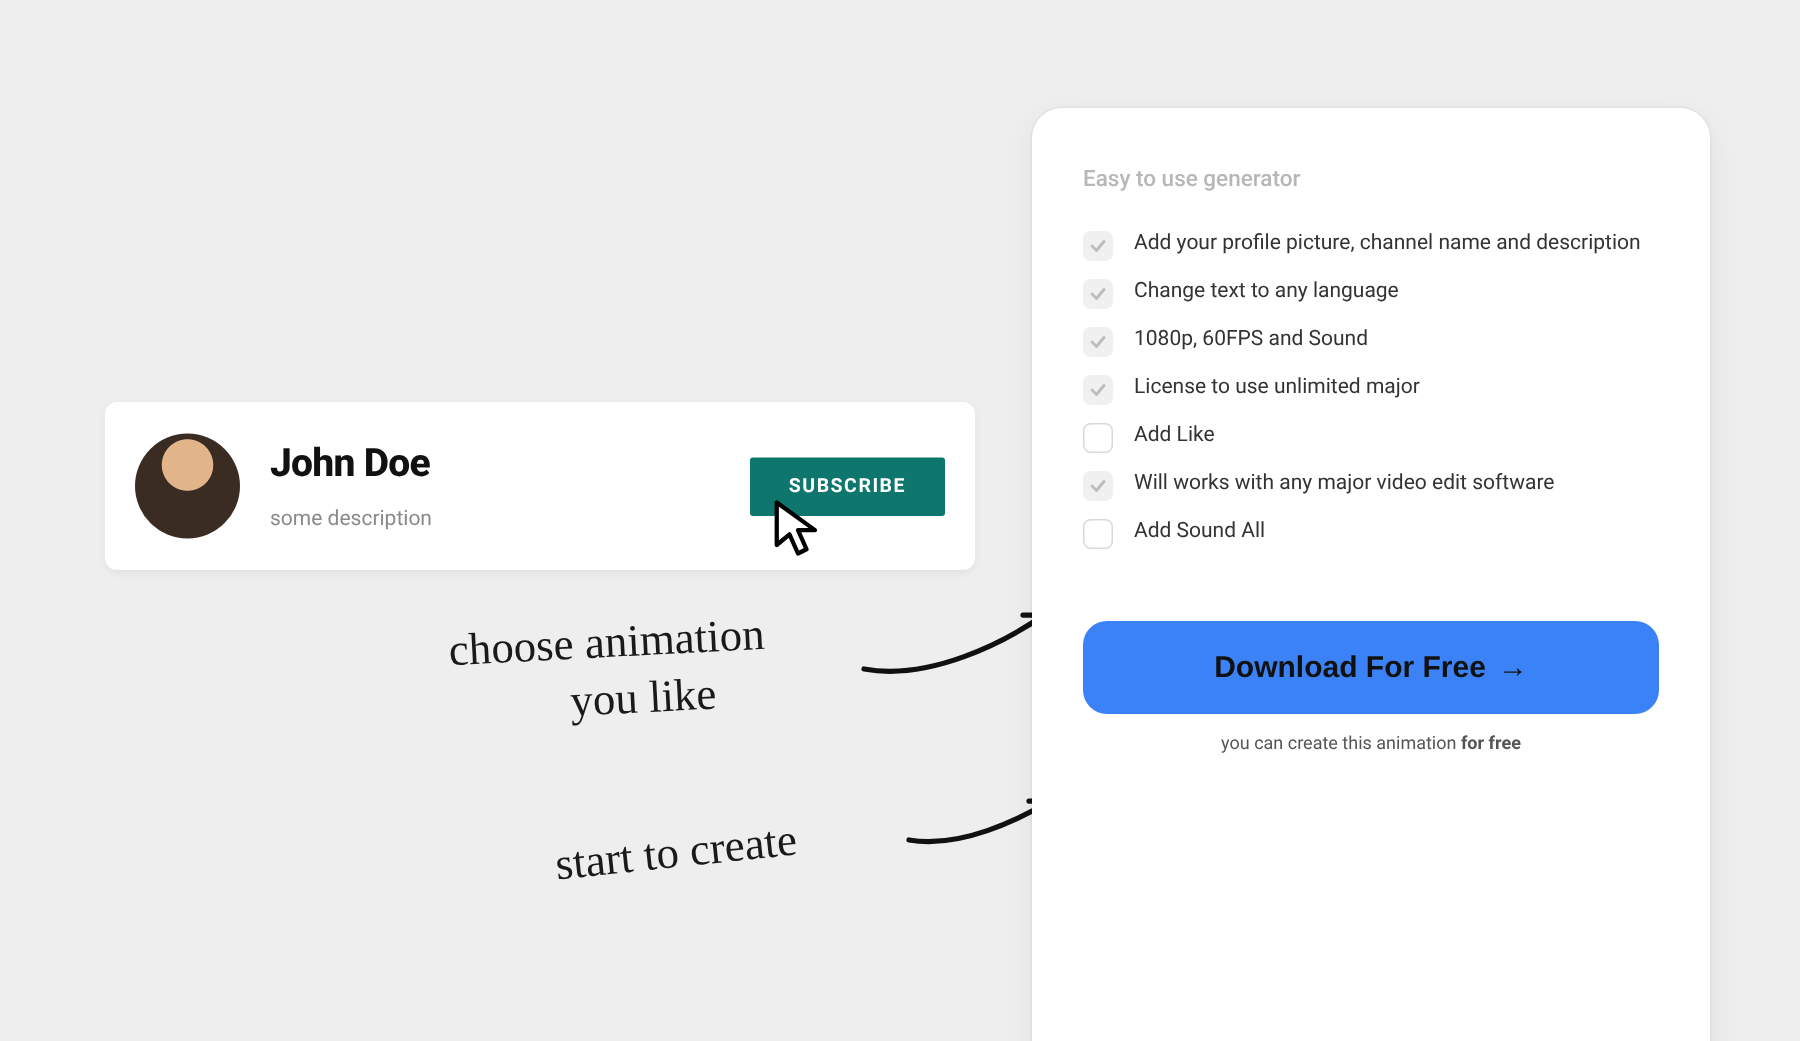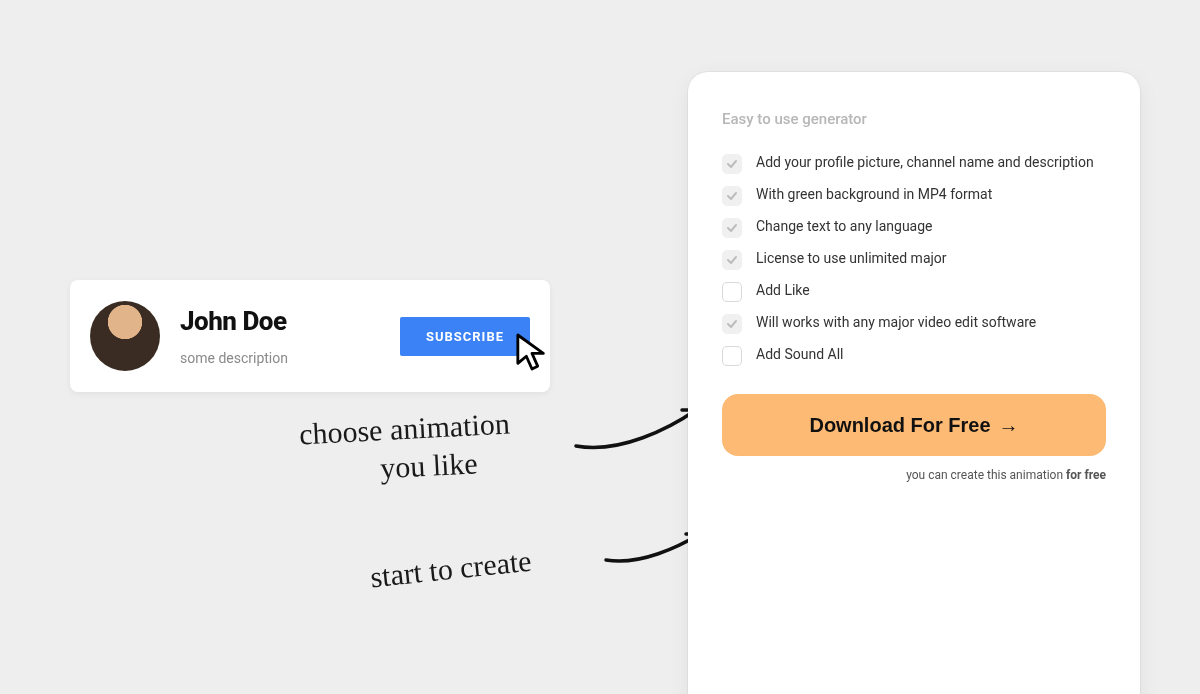--- a/index.html
+++ b/index.html
@@ -9,22 +9,22 @@
     background: #eeeeee;
     font-family: -apple-system, BlinkMacSystemFont, "Segoe UI", Roboto, Helvetica, Arial, sans-serif;
     position: relative;
     overflow: hidden;
   }
 
   
   .preview-card {
     position: absolute;
     left: 70px;
-    top: 280px;
-    width: 480px;
+    top: 268px;
+    width: 580px;
     height: 112px;
     background: #ffffff;
     border-radius: 8px;
     box-shadow: 0 2px 6px rgba(0,0,0,0.06);
     display: flex;
     align-items: center;
     padding: 0 20px 0 20px;
   }
   .avatar {
     width: 70px;
@@ -42,21 +42,21 @@
     font-weight: 800;
     color: #111;
     letter-spacing: -0.5px;
   }
   .channel-desc {
     font-size: 14px;
     color: #8a8a8a;
     margin-top: 14px;
   }
   .subscribe-btn {
-    background: #3b82f6;
+    background: #0f766e;
     color: #fff;
     font-weight: 700;
     font-size: 13px;
     letter-spacing: 1px;
     padding: 12px 26px;
     border-radius: 2px;
     position: relative;
   }
   .cursor-icon {
     position: absolute;
@@ -126,37 +126,37 @@
   .check.box {
     background: #fff;
     border: 1.5px solid #d9d9d9;
   }
   .feature-label {
     font-size: 14px;
     color: #333;
   }
 
   .download-btn {
-    margin-top: 28px;
+    margin-top: 48px;
     width: 100%;
     height: 62px;
-    background: #fdba74;
+    background: #3b82f6;
     border: none;
     border-radius: 16px;
     font-size: 20px;
     font-weight: 800;
     color: #111;
     display: flex;
     align-items: center;
     justify-content: center;
     gap: 8px;
     cursor: pointer;
   }
   .footnote {
-    text-align: right;
+    text-align: center;
     font-size: 12px;
     color: #555;
     margin-top: 12px;
   }
   .footnote b { font-weight: 700; }
 </style>
 </head>
 <body>
 
 <div class="preview-card">
@@ -197,29 +197,29 @@
           </svg>
         </span>
         <span class="feature-label">Add your profile picture, channel name and description</span>
       </li>
       <li class="feature-item">
         <span class="check done">
           <svg viewBox="0 0 12 12">
             <path d="M2 6 L5 9 L10 3" fill="none" stroke="#bdbdbd" stroke-width="2" stroke-linecap="round" stroke-linejoin="round"></path>
           </svg>
         </span>
-        <span class="feature-label">With green background in MP4 format</span>
-      </li>
-      <li class="feature-item">
-        <span class="check done">
-          <svg viewBox="0 0 12 12">
-            <path d="M2 6 L5 9 L10 3" fill="none" stroke="#bdbdbd" stroke-width="2" stroke-linecap="round" stroke-linejoin="round"></path>
-          </svg>
-        </span>
         <span class="feature-label">Change text to any language</span>
+      </li>
+      <li class="feature-item">
+        <span class="check done">
+          <svg viewBox="0 0 12 12">
+            <path d="M2 6 L5 9 L10 3" fill="none" stroke="#bdbdbd" stroke-width="2" stroke-linecap="round" stroke-linejoin="round"></path>
+          </svg>
+        </span>
+        <span class="feature-label">1080p, 60FPS and Sound</span>
       </li>
       <li class="feature-item">
         <span class="check done">
           <svg viewBox="0 0 12 12">
             <path d="M2 6 L5 9 L10 3" fill="none" stroke="#bdbdbd" stroke-width="2" stroke-linecap="round" stroke-linejoin="round"></path>
           </svg>
         </span>
         <span class="feature-label">License to use unlimited major</span>
       </li>
       <li class="feature-item">

